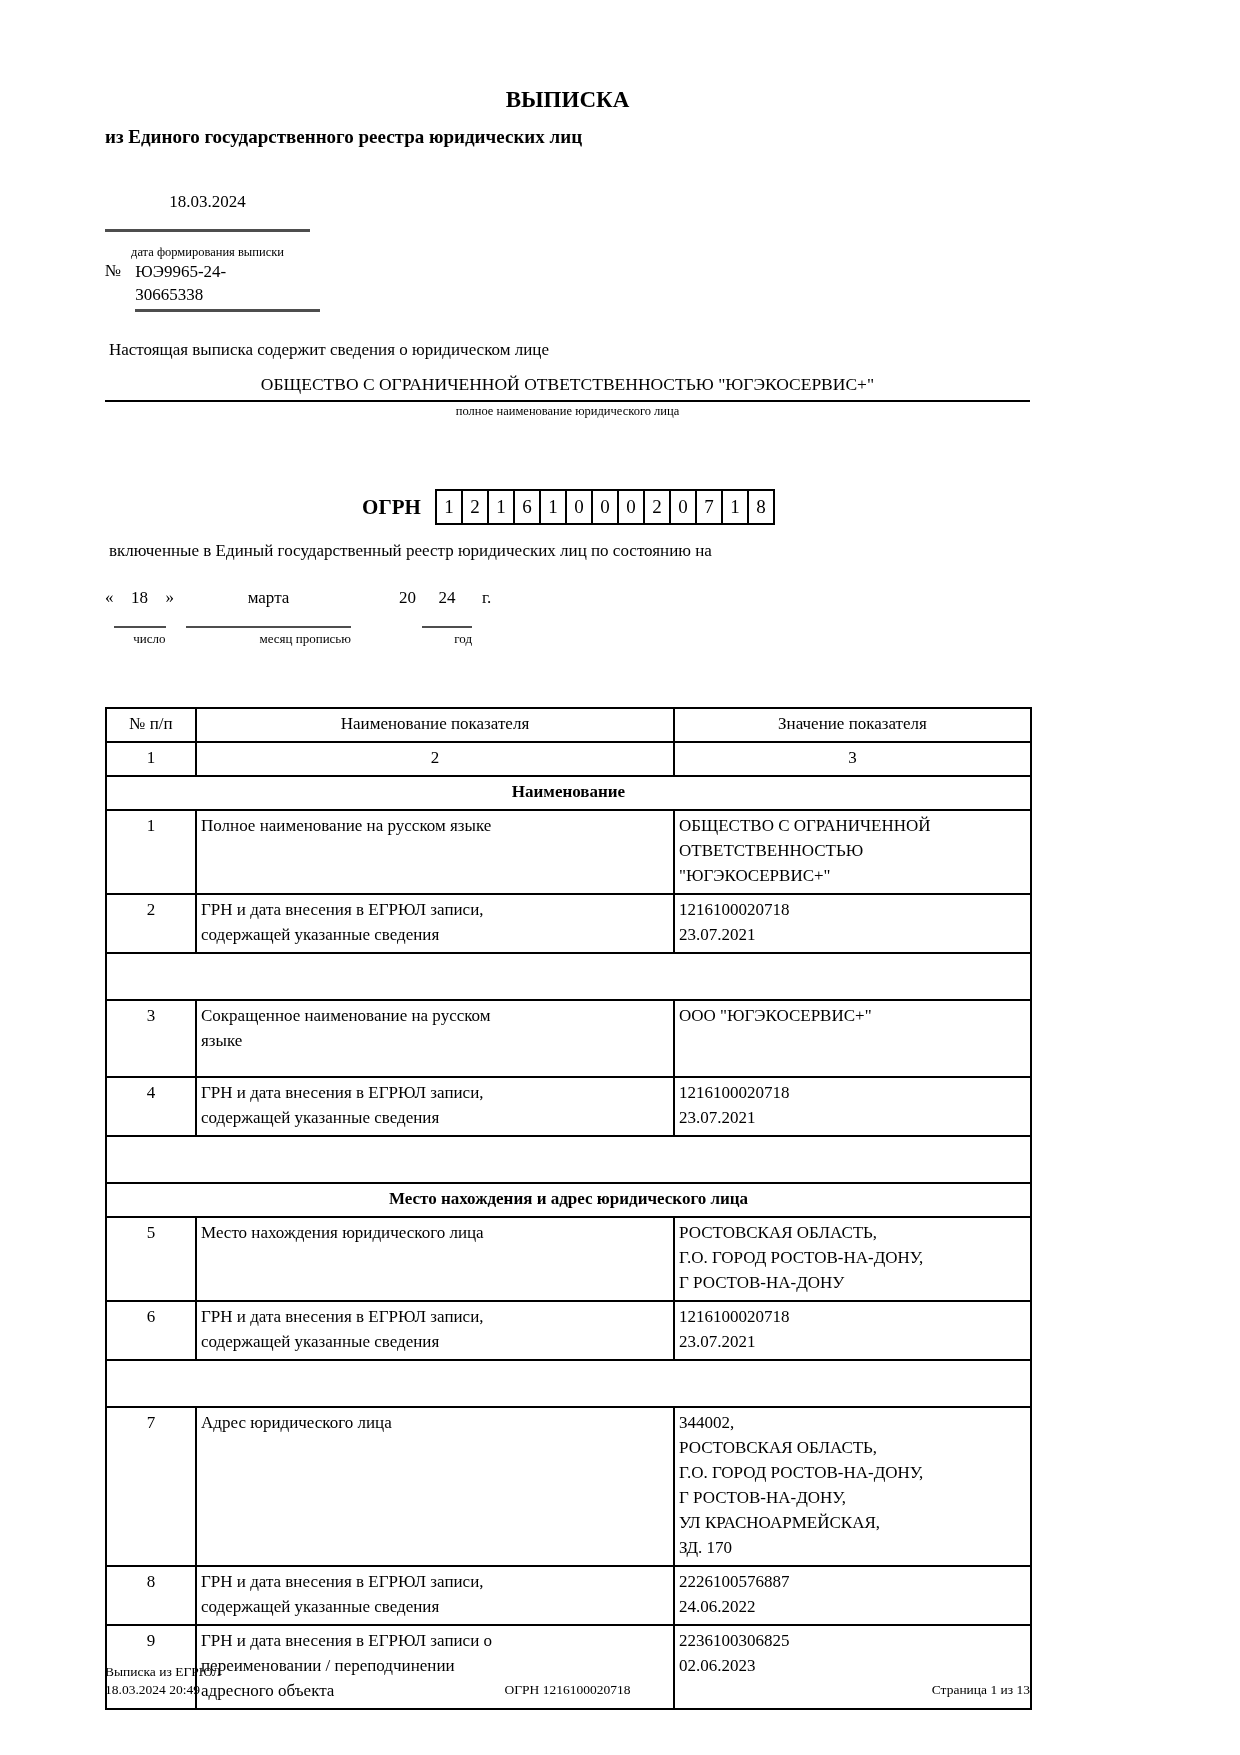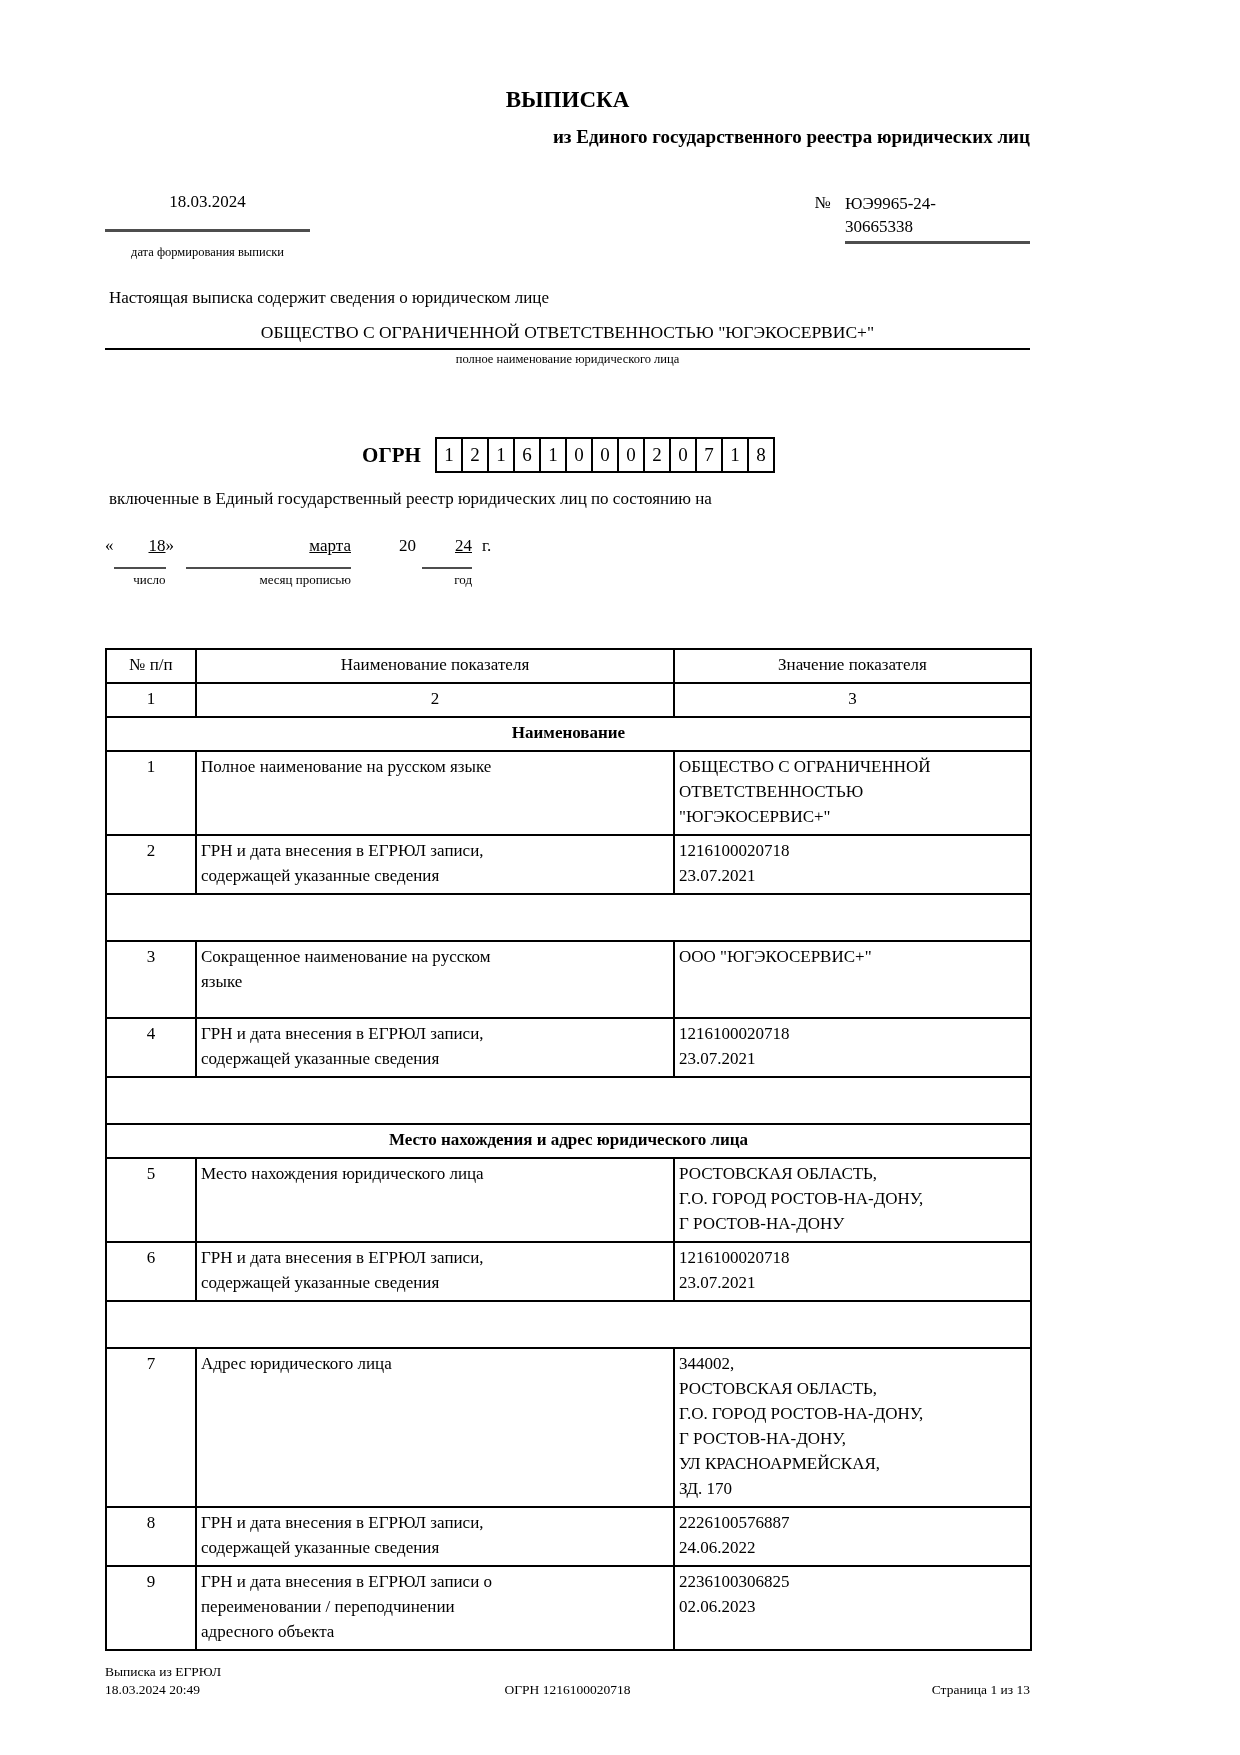--- a/index.html
+++ b/index.html
@@ -16,30 +16,31 @@
   .content { margin-left: 105px; width: 925px; }
 
   .doc-title {
     padding-top: 87px;
     text-align: center;
     font-size: 23px;
     font-weight: bold;
   }
   .doc-subtitle {
     margin-top: 13px;
-    text-align: right;
+    text-align: left;
     font-size: 19px;
     font-weight: bold;
   }
 
   .ref-row {
     margin-top: 44px;
     display: flex;
     justify-content: space-between;
     align-items: flex-start;
+    flex-direction: column;
   }
   .date-block { width: 205px; }
   .date-value { text-align: center; }
   .u-line { border-top: 3px solid #4e4e4e; margin-top: 17px; }
   .small-label { font-size: 12.5px; text-align: center; margin-top: 13px; }
 
   .num-block { display: flex; align-items: flex-start; }
   .num-sign { margin-right: 14px; margin-top: 1px; }
   .num-value-wrap { width: 185px; }
   .num-value { line-height: 23px; }
@@ -72,21 +73,21 @@
 
   .included-line { margin-top: 16px; padding-left: 4px; }
 
   .asof-row {
     margin-top: 25px;
     display: flex;
     align-items: flex-start;
   }
   .asof-row .q { line-height: 23px; }
   .seg { display: inline-flex; flex-direction: column; }
-  .seg-value { text-align: right; line-height: 23px; border-bottom: 2.5px solid #4e4e4e; padding-bottom: 10px; text-decoration: underline; }
+  .seg-value { text-align: center; line-height: 23px; border-bottom: 2.5px solid #4e4e4e; padding-bottom: 17px; }
   .seg-label { font-size: 13px; text-align: right; margin-top: 3px; }
   .seg-day { width: 52px; }
   .seg-month { width: 165px; margin-left: 12px; }
   .asof-row .q-close { margin-left: 0; }
   .asof-century { margin-left: 48px; line-height: 23px; margin-right: 6px; }
   .seg-year { width: 50px; }
   .asof-suffix { margin-left: 10px; line-height: 23px; }
 
   table.details {
     margin-top: 60px;

